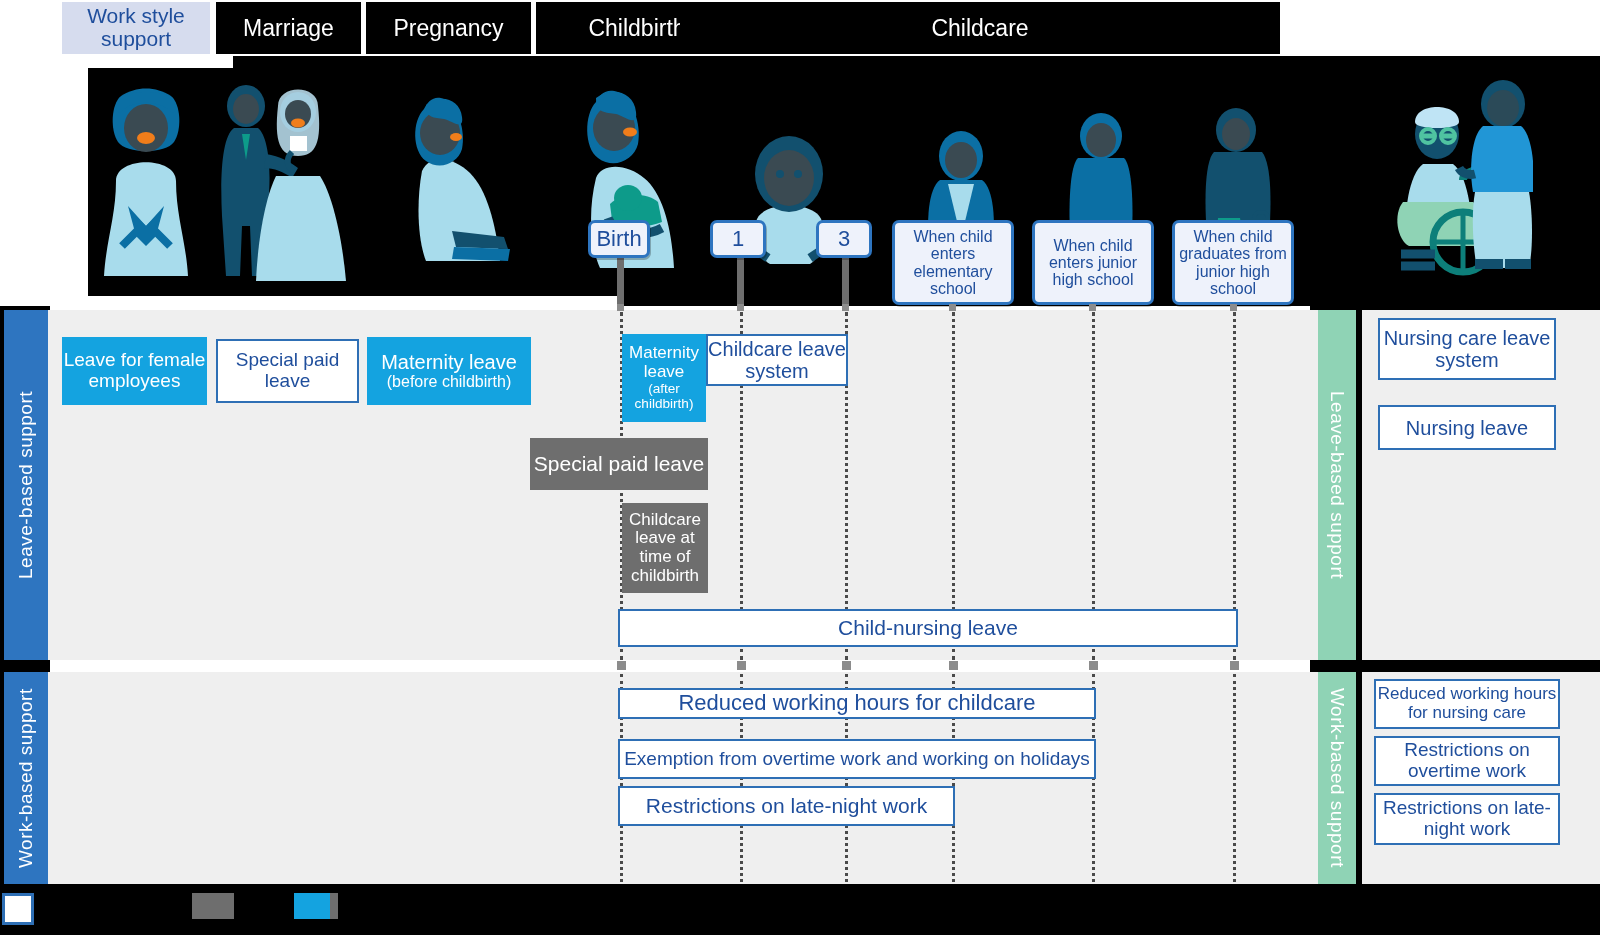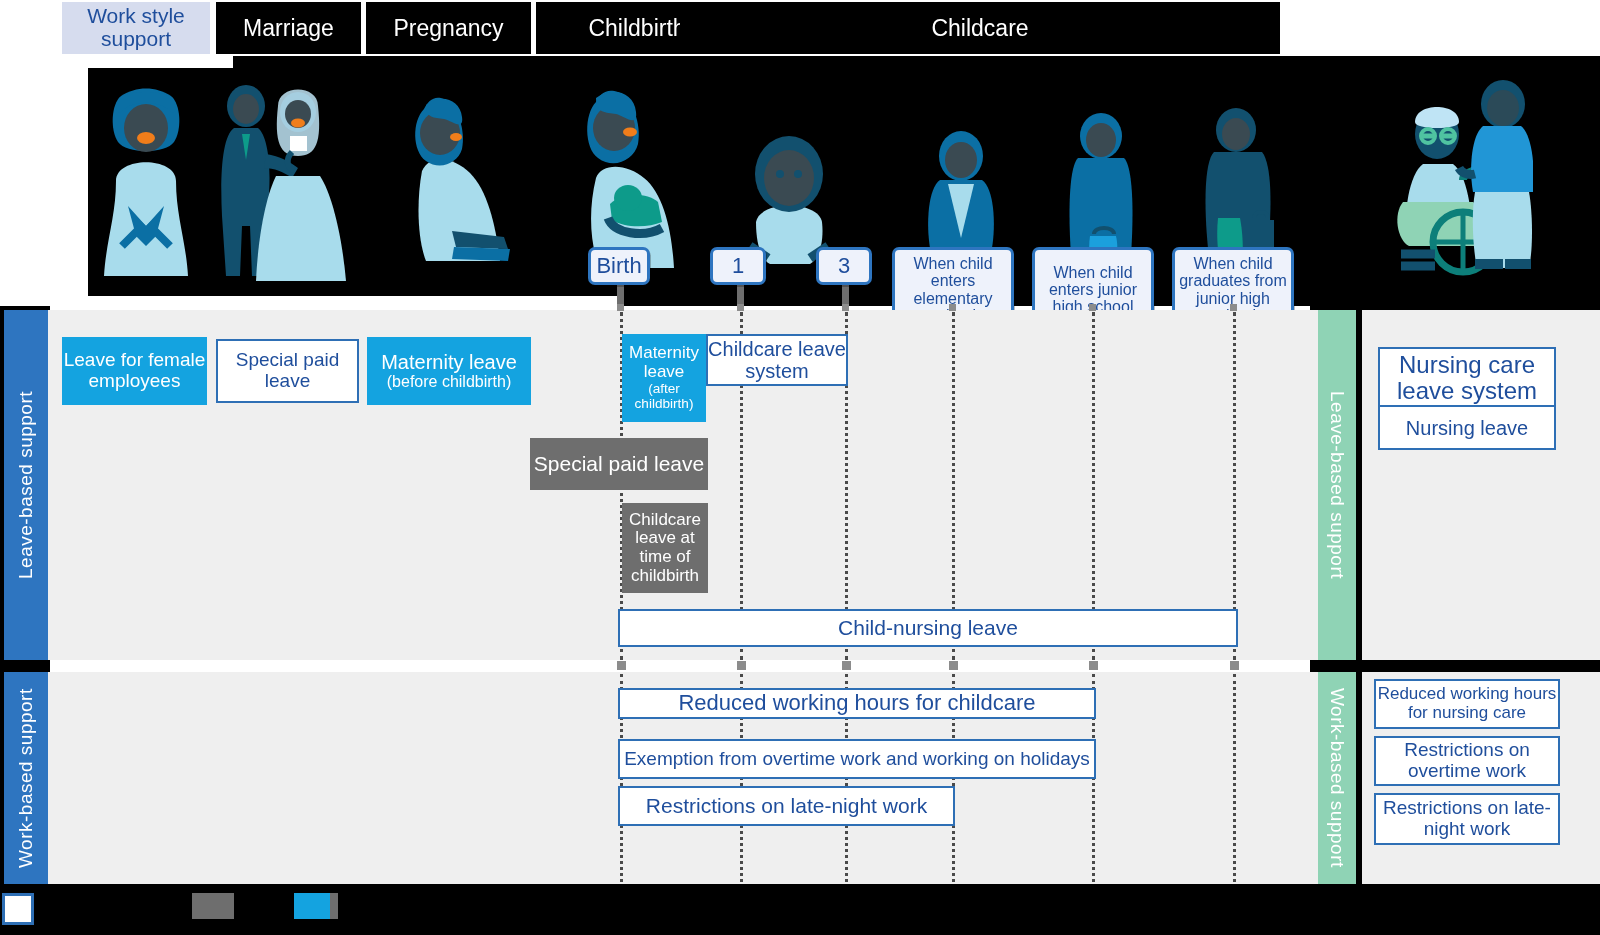--- a/index.html
+++ b/index.html
@@ -21,21 +21,21 @@
   .illus-band{position:absolute;left:0;top:56px;width:1600px;height:250px;background:#000;}
   .illus-white-l{position:absolute;left:0;top:0;width:88px;height:250px;background:#fff;}
   .illus-notch-tl{position:absolute;left:88px;top:0;width:145px;height:12px;background:#fff;}
   .illus-notch-br{position:absolute;left:0px;top:240px;width:624px;height:10px;background:#fff;}
   .fig{position:absolute;}
 
   
   .post{position:absolute;width:7px;background:#6e6e6e;}
   .sign{position:absolute;background:#eef2fb;border:3px solid #2e75c0;border-radius:7px;
         color:#1f4e9c;display:flex;align-items:center;justify-content:center;text-align:center;
-        box-sizing:border-box;line-height:1.07;box-shadow:1px 2px 0 rgba(0,0,0,.25);margin-top:27px;}
+        box-sizing:border-box;line-height:1.07;box-shadow:1px 2px 0 rgba(0,0,0,.25);}
   .sign.sm{font-size:22px;font-weight:400;}
   .sign.txt{font-size:16px;}
 
   
   .panel{position:absolute;background:#efefef;}
 
   .railL{position:absolute;width:44px;background:#2e75c0;}
   .railR{position:absolute;width:38px;background:#8fd3b5;}
   .rail-lbl{position:absolute;left:0;top:0;width:100%;height:100%;display:flex;
             align-items:center;justify-content:center;color:#fff;font-size:19px;
@@ -311,21 +311,21 @@
       </div>
     <div class="box wht" style="left:618px;top:739px;width:478px;height:40px;font-size:19px;">
         <span>Exemption from overtime work and working on holidays</span>
       </div>
     <div class="box wht" style="left:618px;top:786px;width:337px;height:40px;font-size:21px;">
         <span>Restrictions on late-night work</span>
       </div>
   </div>
 
   <div>
-    <div class="box wht" style="left:1378px;top:347px;width:178px;height:62px;font-size:24px;">
+    <div class="box wht" style="left:1378px;top:318px;width:178px;height:62px;font-size:20px;">
         <span>Nursing care leave system</span>
       </div>
     <div class="box wht" style="left:1378px;top:405px;width:178px;height:45px;font-size:20px;">
         <span>Nursing leave</span>
       </div>
   </div>
 
   <div>
     <div class="box wht" style="left:1374px;top:679px;width:186px;height:50px;font-size:17px;">
         <span>Reduced working hours for nursing care</span>

